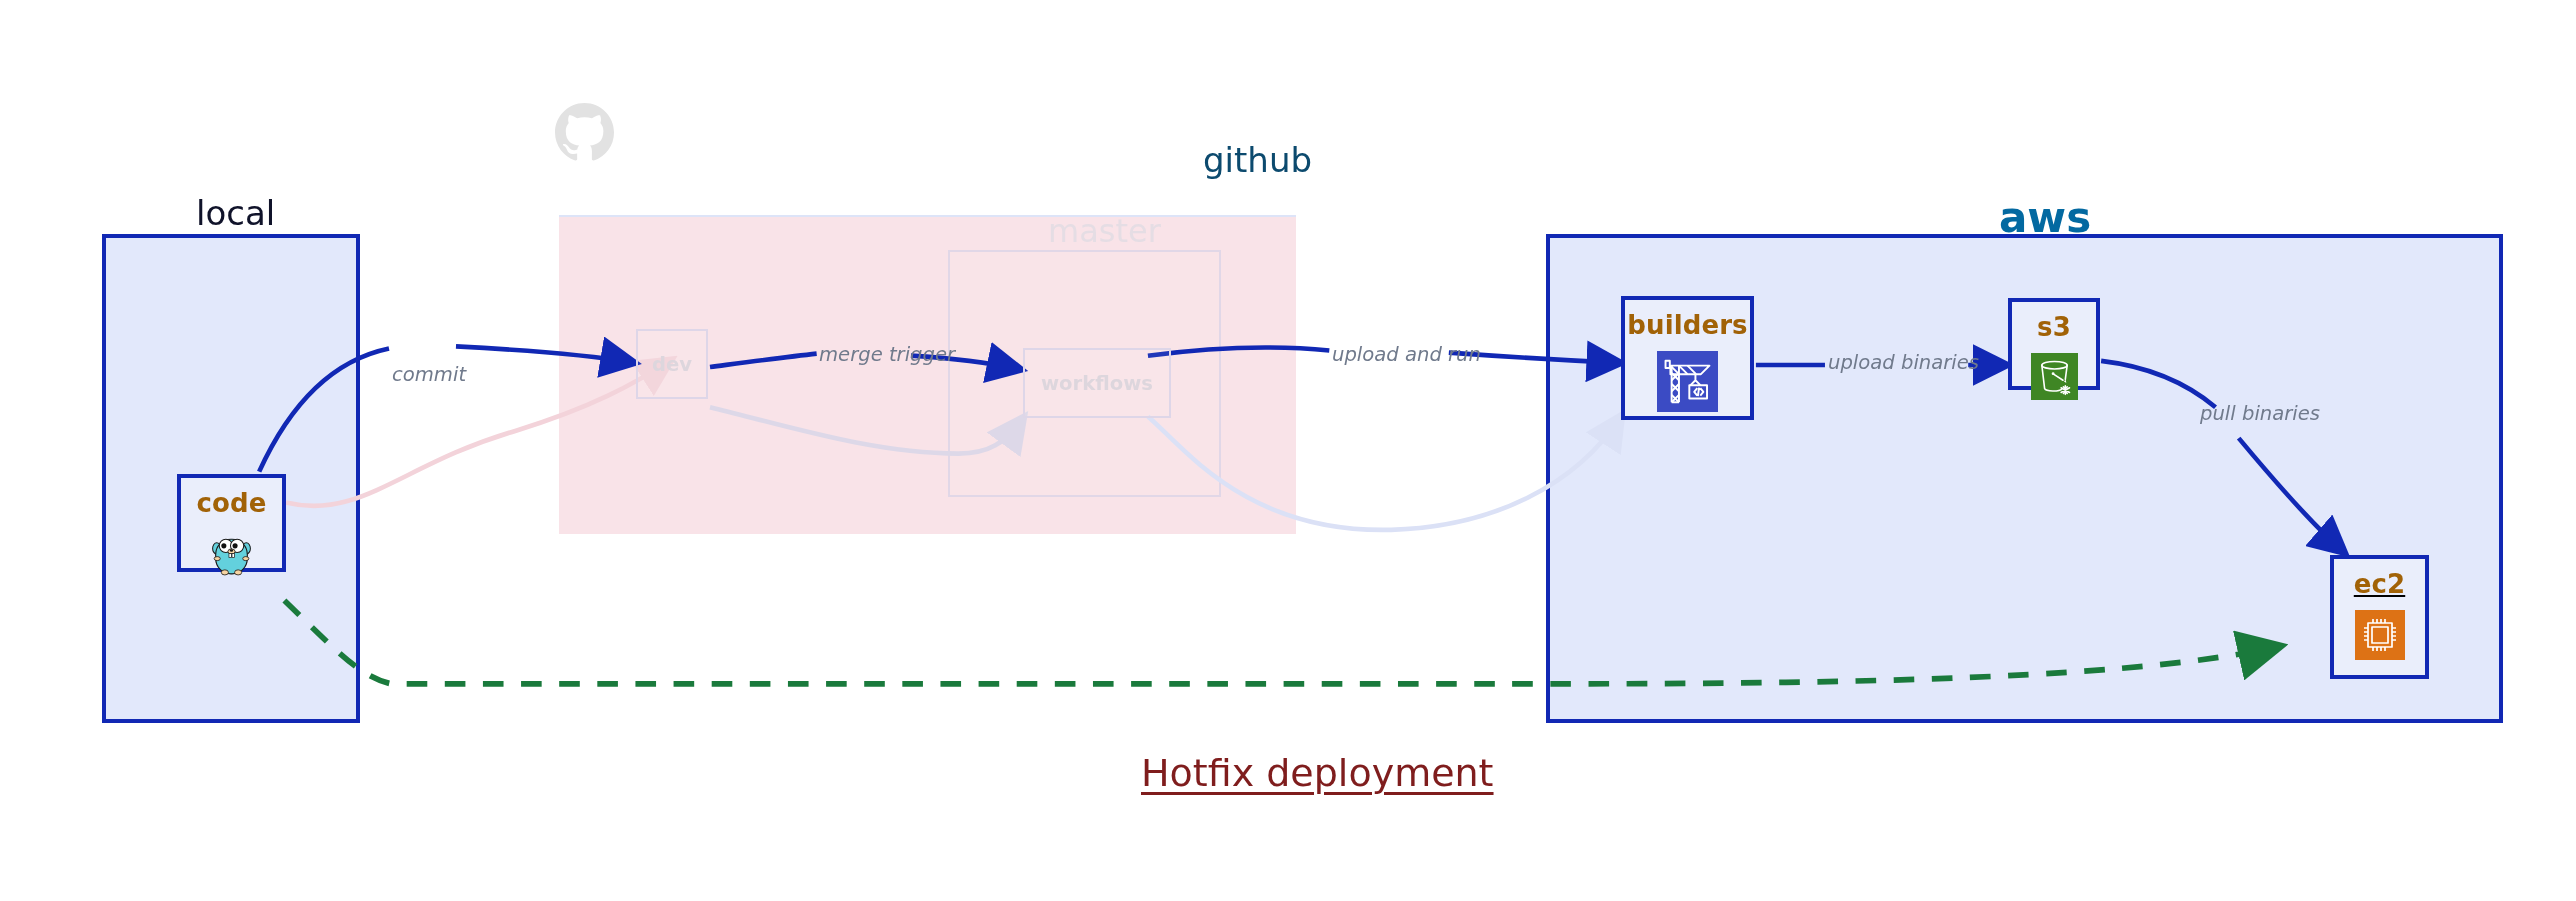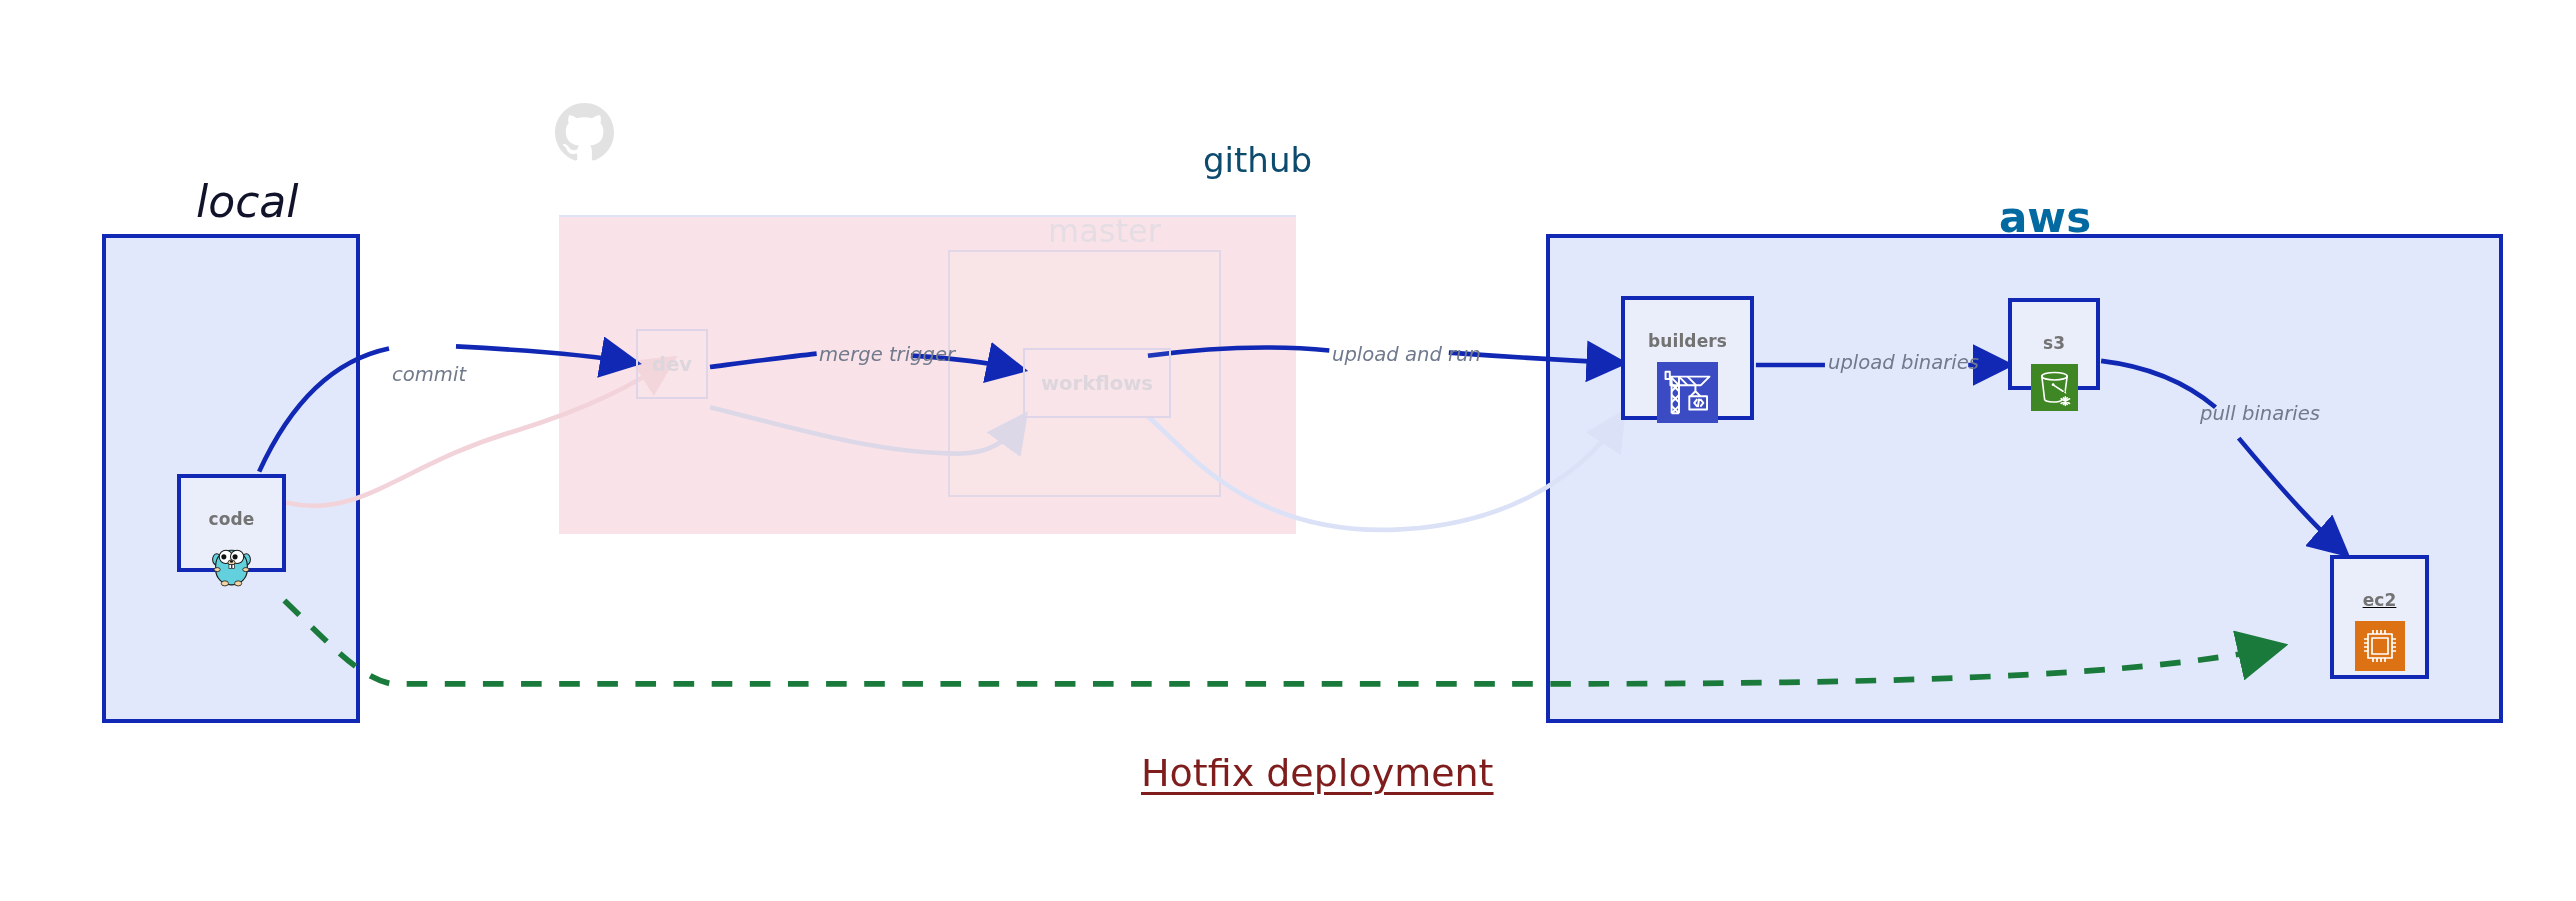--- a/index.html
+++ b/index.html
@@ -11,41 +11,41 @@
   svg#wires{position:absolute;left:0;top:0;width:2604px;height:902px;pointer-events:none;}
 
   
   .cluster{position:absolute;box-sizing:border-box;}
   .cluster-label{
     position:absolute;white-space:nowrap;
     font-family:"DejaVu Sans","Liberation Sans",sans-serif;
   }
   .c-local{left:102px;top:234px;width:258px;height:489px;
            background:#e2e8fb;border:4.6px solid #1128b4;}
-  .lbl-local{left:196px;top:176px;font-size:44px;color:#10132a;font-style:italic;}
+  .lbl-local{left:196px;top:193px;font-size:34px;color:#10132a;}
 
   .c-github{left:559px;top:215px;width:737px;height:319px;
             background:#f9e3e8;border-top:2.6px solid #dde4f8;}
   .lbl-github{left:1203px;top:140px;font-size:34px;color:#0c4a6e;}
 
   .c-master{left:948px;top:250px;width:273px;height:247px;
             background:rgba(255,255,255,0.04);border:2.1px solid #e1d7e7;}
   .lbl-master{left:1048px;top:212px;font-size:32px;color:#e5dde4;}
 
   .c-aws{left:1546px;top:234px;width:957px;height:489px;
          background:#e2e8fb;border:4.6px solid #1128b4;}
   .lbl-aws{left:1999px;top:193px;font-size:42px;color:#0369a1;font-weight:bold;}
 
   
   .node{position:absolute;box-sizing:border-box;
         background:#eaeefb;border:4.1px solid #1128b4;
         display:flex;flex-direction:column;align-items:center;}
   .node .nlabel{
-    font-weight:bold;font-size:17px;color:#737373;
-    margin-top:31px;letter-spacing:0.1px;white-space:nowrap;
+    font-weight:bold;font-size:26px;color:#a16207;
+    margin-top:10px;letter-spacing:0.1px;white-space:nowrap;
   }
   .node .nicon{margin-top:11.3px;}
 
   .n-code{left:177px;top:474px;width:109px;height:98px;}
   .n-builders{left:1621px;top:296px;width:133px;height:124px;}
   .n-s3{left:2008px;top:298px;width:92px;height:92px;}
   .n-ec2{left:2330px;top:555px;width:99px;height:124px;text-decoration:underline;}
 
   
   .node-faded{position:absolute;box-sizing:border-box;

